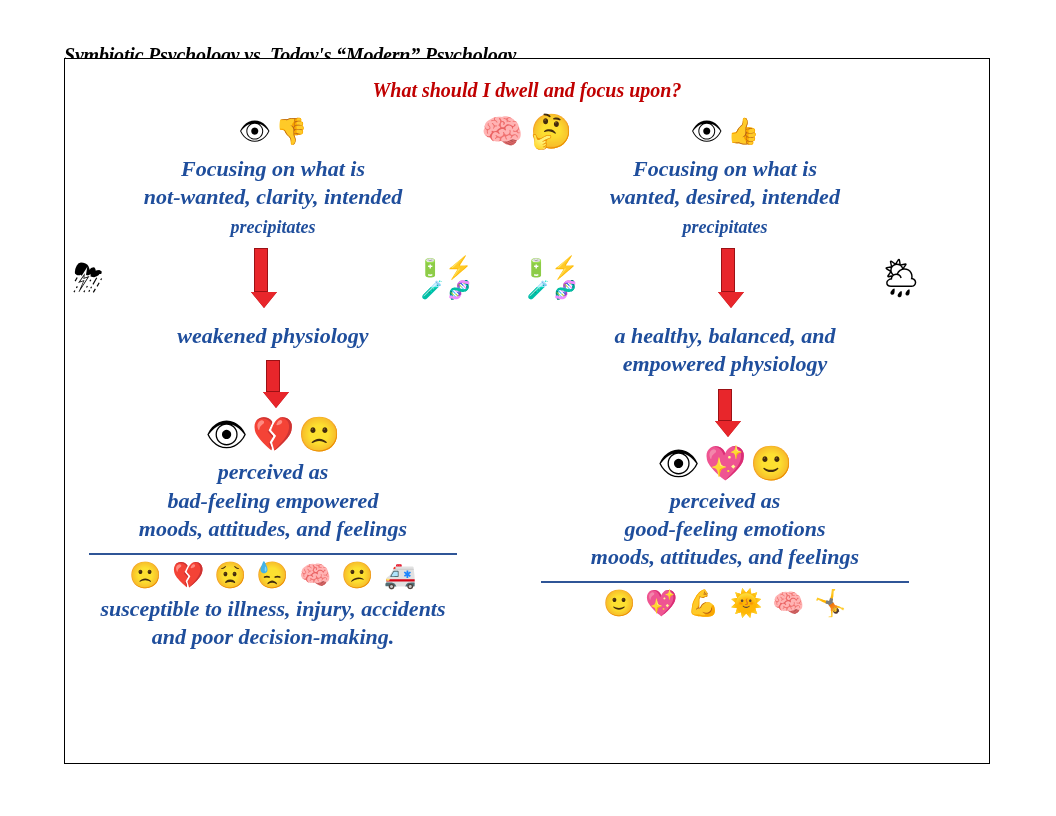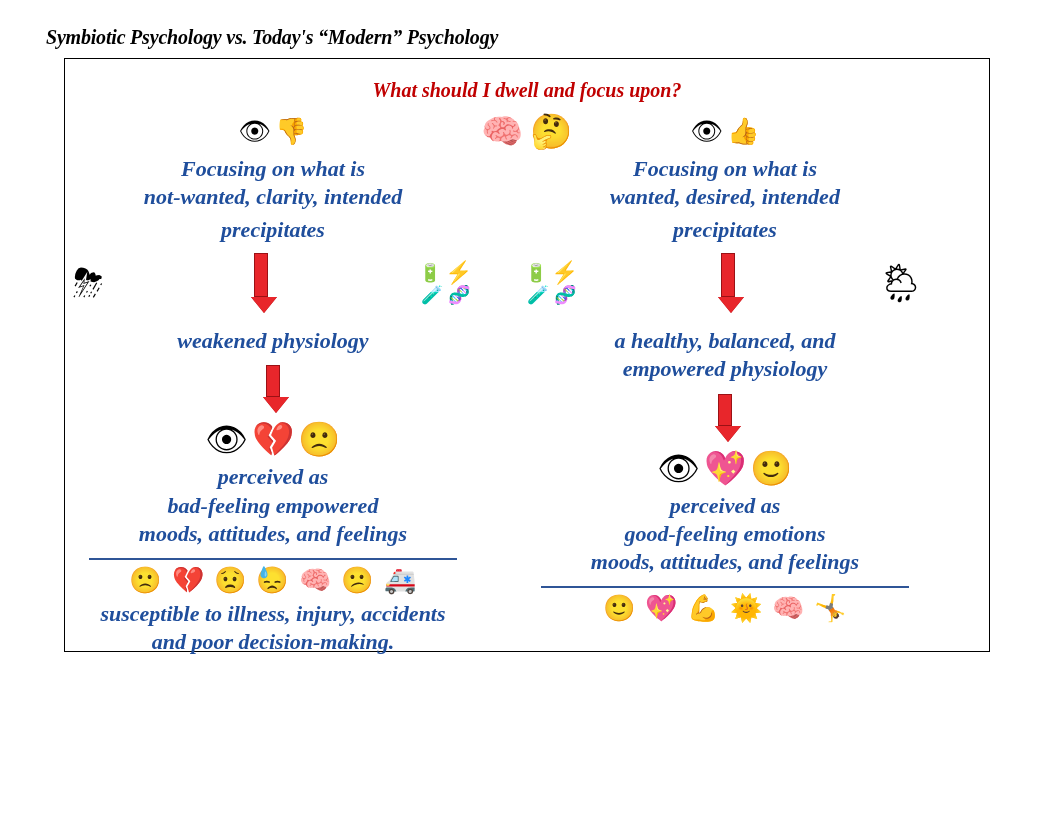--- a/index.html
+++ b/index.html
@@ -19,25 +19,25 @@
   .page {
     position: absolute;
     left: 0; top: 0;
     width: 1056px;
     height: 816px;
   }
 
   
   .header {
     position: absolute;
-    left: 46px;
+    left: 64px;
     top: 26px;
     width: 928px;
     display: flex;
-    align-items: flex-start;
+    align-items: center;
     justify-content: space-between;
   }
   .header-title {
     font-family: "Liberation Serif", serif;
     font-weight: bold;
     font-style: italic;
     font-size: 20px;
     letter-spacing: -0.2px;
     white-space: nowrap;
   }
@@ -49,21 +49,21 @@
     white-space: nowrap;
     margin-top: 32px;
   }
 
   
   .frame {
     position: absolute;
     left: 64px;
     top: 58px;
     width: 926px;
-    height: 594px;
+    height: 706px;
     border: 1px solid #000;
     box-sizing: border-box;
     background: #fff;
   }
 
   .slide-title {
     position: absolute;
     left: 0;
     top: 20px;
     width: 100%;
@@ -109,21 +109,21 @@
     font-weight: bold;
     color: #1f4e9c;
     font-size: 22px;
     line-height: 1.28;
   }
   .precipitates {
     font-family: "Liberation Serif", serif;
     font-style: italic;
     font-weight: bold;
     color: #1f4e9c;
-    font-size: 22px;
+    font-size: 18px;
   }
 
   .spacer-6 { height: 6px; }
   .spacer-10 { height: 10px; }
   .spacer-14 { height: 14px; }
 
   
   .arrow-down {
     width: 20px;
     margin: 0 auto;

